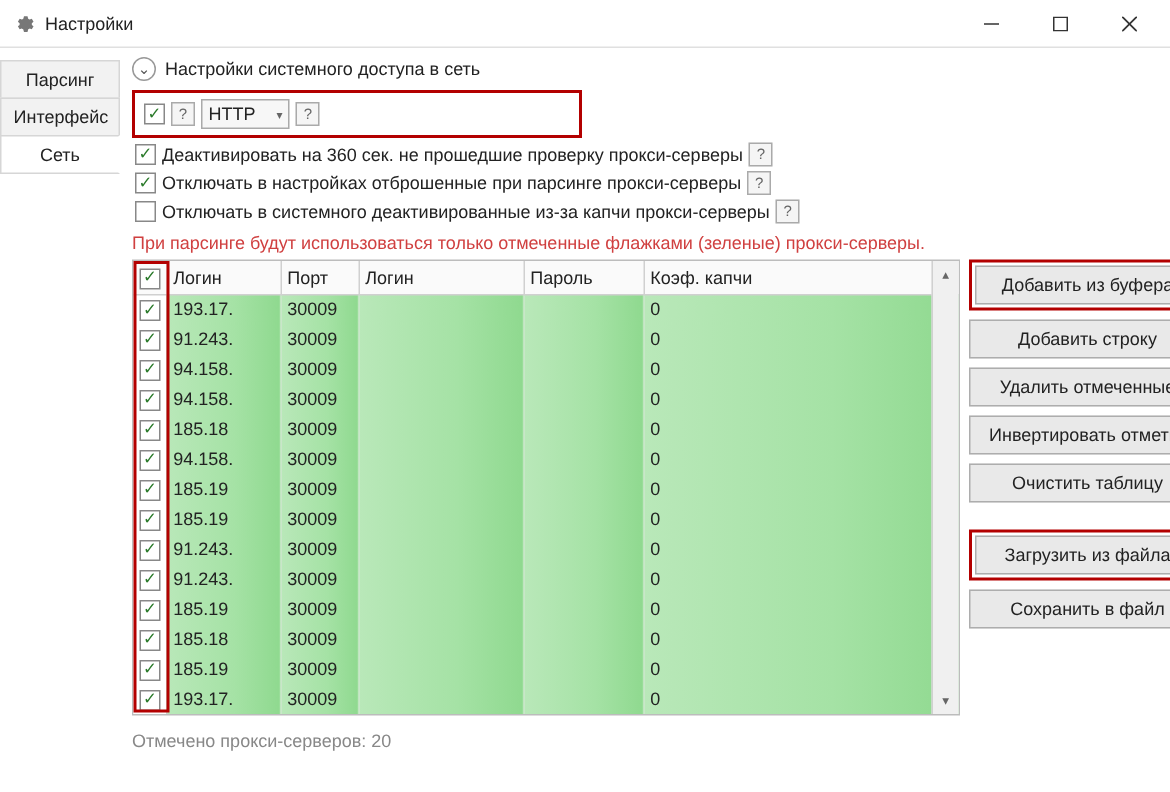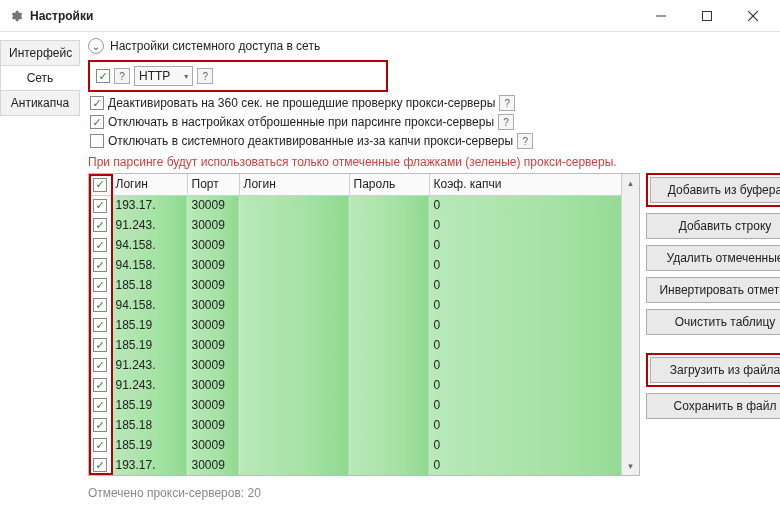--- a/index.html
+++ b/index.html
@@ -12,21 +12,20 @@
     width: 780px;
     height: 528px;
     overflow: hidden;
   }
   .titlebar {
     display: flex;
     align-items: center;
     height: 32px;
     padding: 0 4px;
     border-bottom: 1px solid #e0e0e0;
-    font-weight: bold;
   }
   .titlebar .gear {
     width: 16px; height: 16px;
     margin: 0 6px 0 4px;
     display: flex; align-items: center; justify-content: center;
   }
   .titlebar .title {
     flex: 0 0 auto;
     font-size: 12px;
   }
@@ -240,23 +239,23 @@
   <span class="winbtn">
     <svg width="10" height="10">
         <line x1="0" y1="0" x2="10" y2="10" stroke="#333" stroke-width="1.2"></line>
         <line x1="10" y1="0" x2="0" y2="10" stroke="#333" stroke-width="1.2"></line>
       </svg>
   </span>
 </div>
 
 <div class="body">
   <div class="tabs" id="tabs">
+      <div class="tab">Парсинг</div>
       <div class="tab">Интерфейс</div>
       <div class="tab active">Сеть</div>
-      <div class="tab">Антикапча</div>
     </div>
 
   <div class="main">
     <div class="group-header">
       <span class="chev">⌄</span>
       <span>Настройки системного доступа в сеть</span>
     </div>
 
     <div class="opt-row boxed">
       <span class="cb">✓</span>

